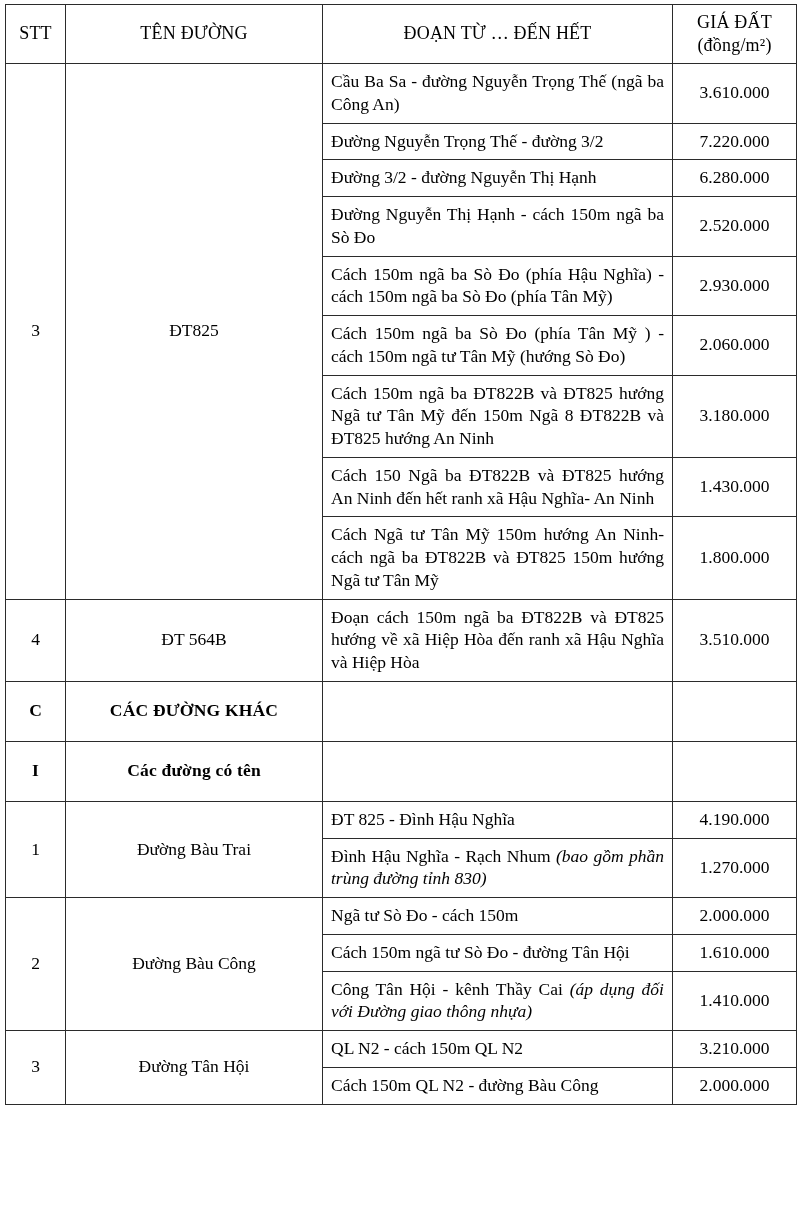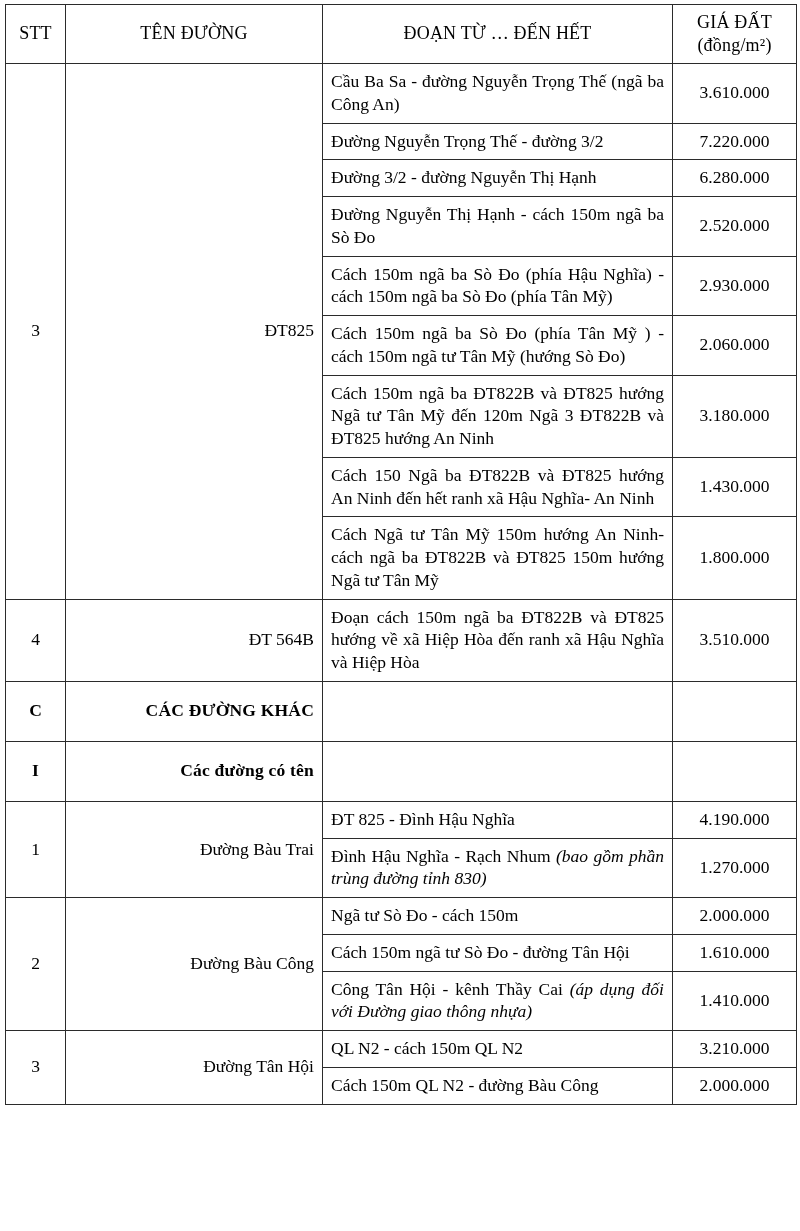--- a/index.html
+++ b/index.html
@@ -54,21 +54,21 @@
     padding-top: 9px;
     padding-bottom: 10px;
     line-height: 1.25;
   }
 
   .cell-stt {
     text-align: center;
     font-size: 17.5px;
   }
   .cell-name {
-    text-align: right;
+    text-align: center;
     padding-left: 12px;
   }
   .cell-seg {
     text-align: justify;
     text-align-last: left;
     padding-left: 10px;
     padding-right: 9px;
     hyphens: none;
     margin-left: 16px;
   }
@@ -143,21 +143,21 @@
       </tr>
       <tr>
         <td class="cell-seg">Cách 150m ngã ba Sò Đo (phía Hậu Nghĩa) - cách 150m ngã ba Sò Đo (phía Tân Mỹ)</td>
         <td class="cell-price">2.930.000</td>
       </tr>
       <tr>
         <td class="cell-seg">Cách 150m ngã ba Sò Đo (phía Tân Mỹ ) - cách 150m ngã tư  Tân Mỹ (hướng Sò Đo)</td>
         <td class="cell-price">2.060.000</td>
       </tr>
       <tr>
-        <td class="cell-seg">Cách 150m ngã ba ĐT822B và ĐT825 hướng Ngã tư Tân Mỹ đến 120m Ngã 3 ĐT822B và ĐT825 hướng An Ninh</td>
+        <td class="cell-seg">Cách 150m ngã ba ĐT822B và ĐT825 hướng Ngã tư Tân Mỹ đến 150m Ngã 8 ĐT822B và ĐT825 hướng An Ninh</td>
         <td class="cell-price">3.180.000</td>
       </tr>
       <tr>
         <td class="cell-seg">Cách 150 Ngã ba ĐT822B và ĐT825 hướng An Ninh đến hết ranh xã Hậu Nghĩa- An Ninh</td>
         <td class="cell-price">1.430.000</td>
       </tr>
       <tr>
         <td class="cell-seg">Cách Ngã tư Tân Mỹ 150m hướng An Ninh- cách ngã ba ĐT822B và ĐT825 150m hướng Ngã tư Tân Mỹ</td>
         <td class="cell-price">1.800.000</td>
       </tr>

